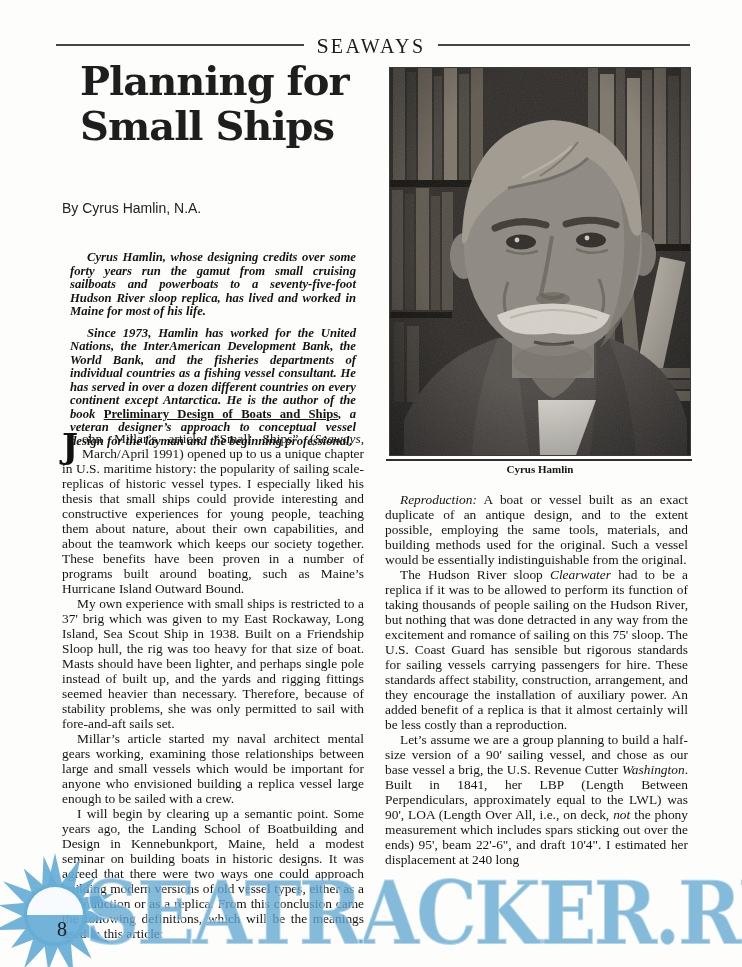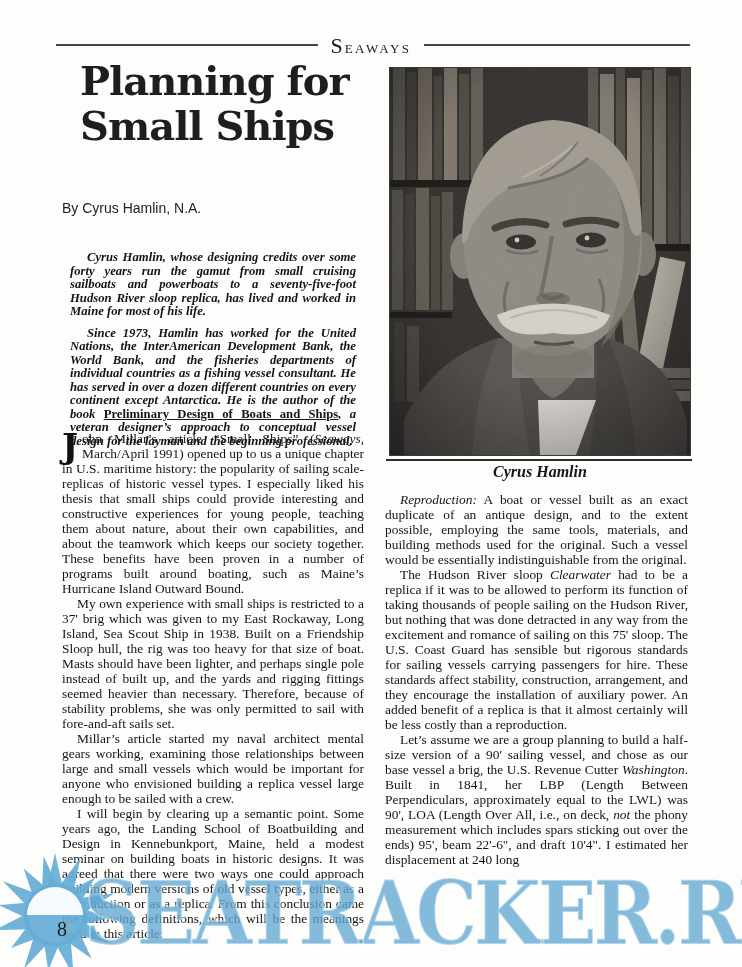--- a/index.html
+++ b/index.html
@@ -5,40 +5,40 @@
   html,body{margin:0;padding:0;}
   body{width:742px;height:967px;position:relative;background:#fdfdfb;overflow:hidden;
        font-family:"Liberation Serif",serif;color:#171717;}
   .page{position:absolute;inset:0;}
 
   
   .masthead-rule{position:absolute;left:56px;top:44px;width:634px;height:2px;background:#454545;}
   .masthead{position:absolute;left:0;top:33px;width:742px;text-align:center;}
   .masthead .badge{background:#fdfdfb;padding:0 12px;color:#1c1c1c;white-space:nowrap;}
   .masthead .cap{font-size:22px;letter-spacing:2px;}
-  .masthead .rest{font-size:13px;letter-spacing:2.5px;}
+  .masthead .rest{font-size:20px;letter-spacing:2.5px;}
 
   
   .title{position:absolute;left:60px;top:58px;width:320px;
          font-family:"DejaVu Serif",serif;font-weight:700;font-size:40px;line-height:45px;
          letter-spacing:-1px;color:#1e1e1e;margin-left:20px;}
   .byline{position:absolute;left:62px;top:200px;font-family:"Liberation Sans",sans-serif;
           font-size:14px;color:#222;}
 
   
   .bio{position:absolute;left:62px;top:243px;width:302px;font-style:italic;font-weight:700;
        font-size:12.7px;line-height:13.5px;text-align:justify;color:#141414;}
   .bio p{margin:8px;text-indent:17px;}
   .roman{font-style:normal;text-decoration:underline;}
 
   
   .photo{position:absolute;left:390px;top:68px;width:300px;height:387px;outline:1px solid #3c3a37;}
   .photo-rule{position:absolute;left:386px;top:459px;width:306px;height:0;border-top:2px solid #2f2f2f;}
   .caption{position:absolute;left:390px;top:463px;width:300px;text-align:center;
-           font-style:italic;font-weight:700;font-size:16px;color:#161616;}
+           font-weight:700;font-size:11px;color:#161616;}
 
   
   .col{position:absolute;text-align:justify;font-size:13.4px;line-height:15px;color:#141414;}
   .col-left{left:62px;top:431px;width:302px;}
   .col-right{left:385px;top:492px;width:303px;}
   .col p{margin:0;text-indent:15px;}
   .col p.first{text-indent:0;}
   .dropcap{float:left;font-family:"DejaVu Serif",serif;font-weight:700;font-size:34px;
            line-height:27px;padding:2px 4px 0 0;color:#111;}
 

